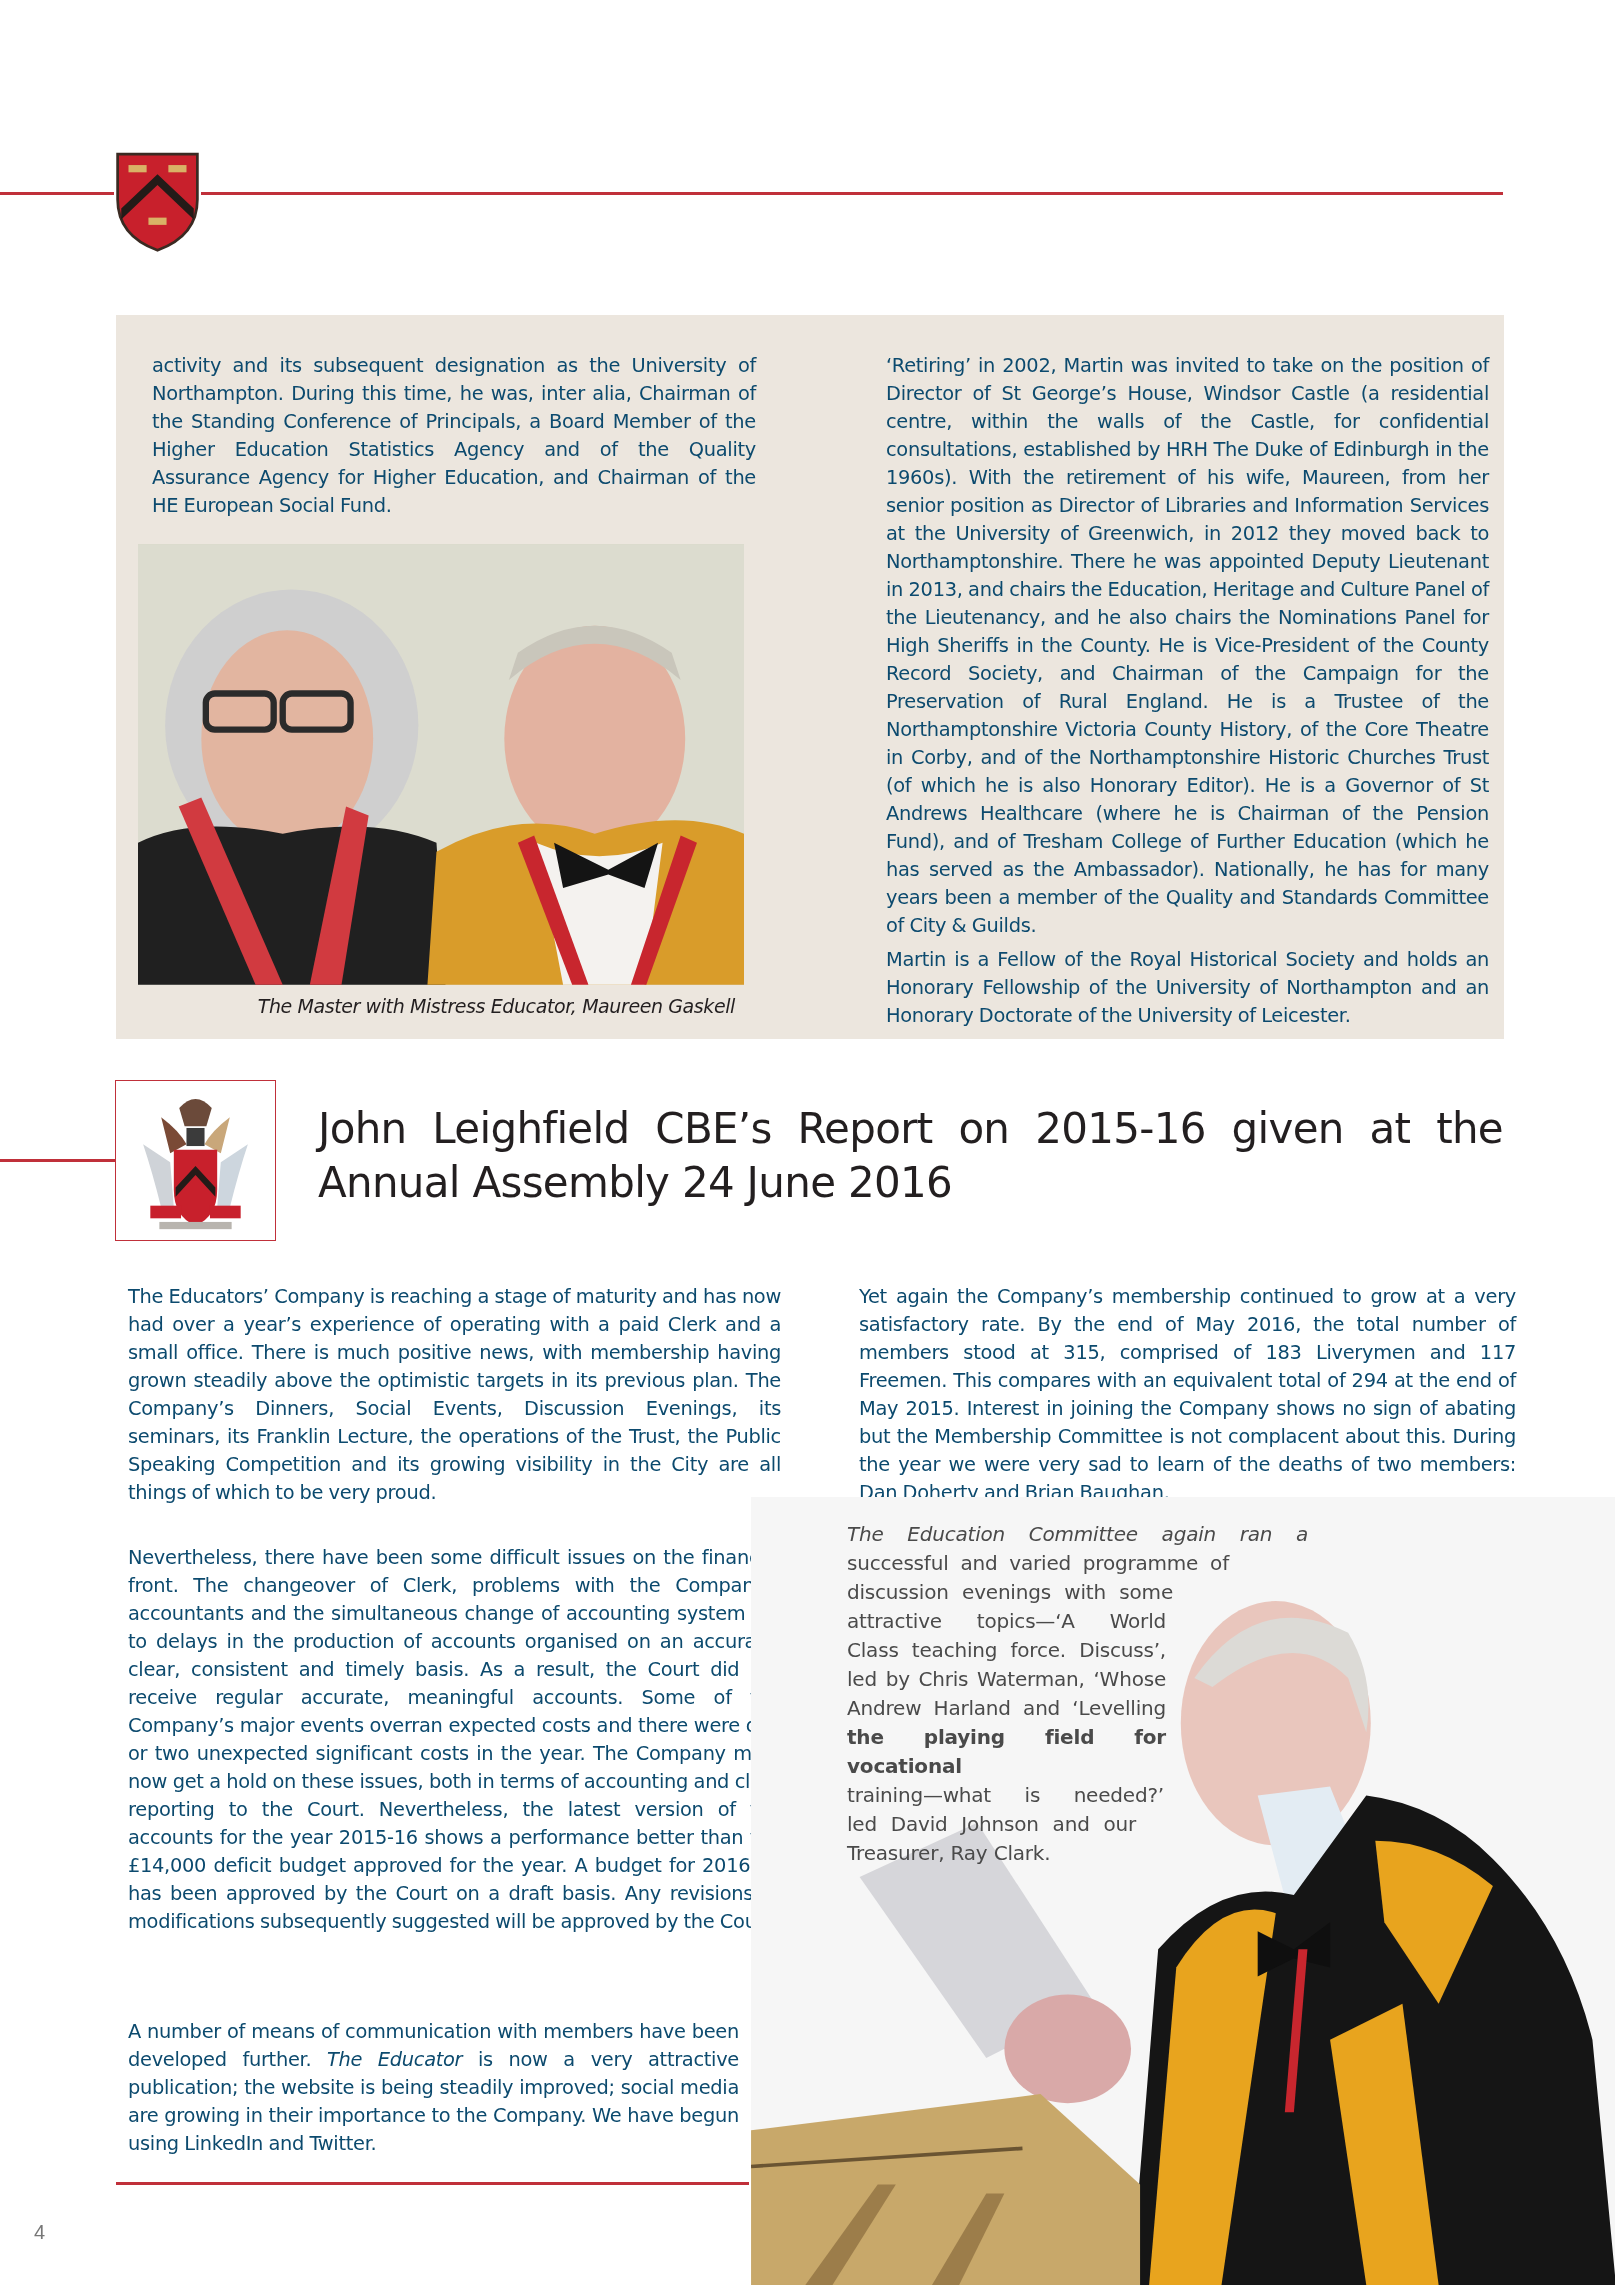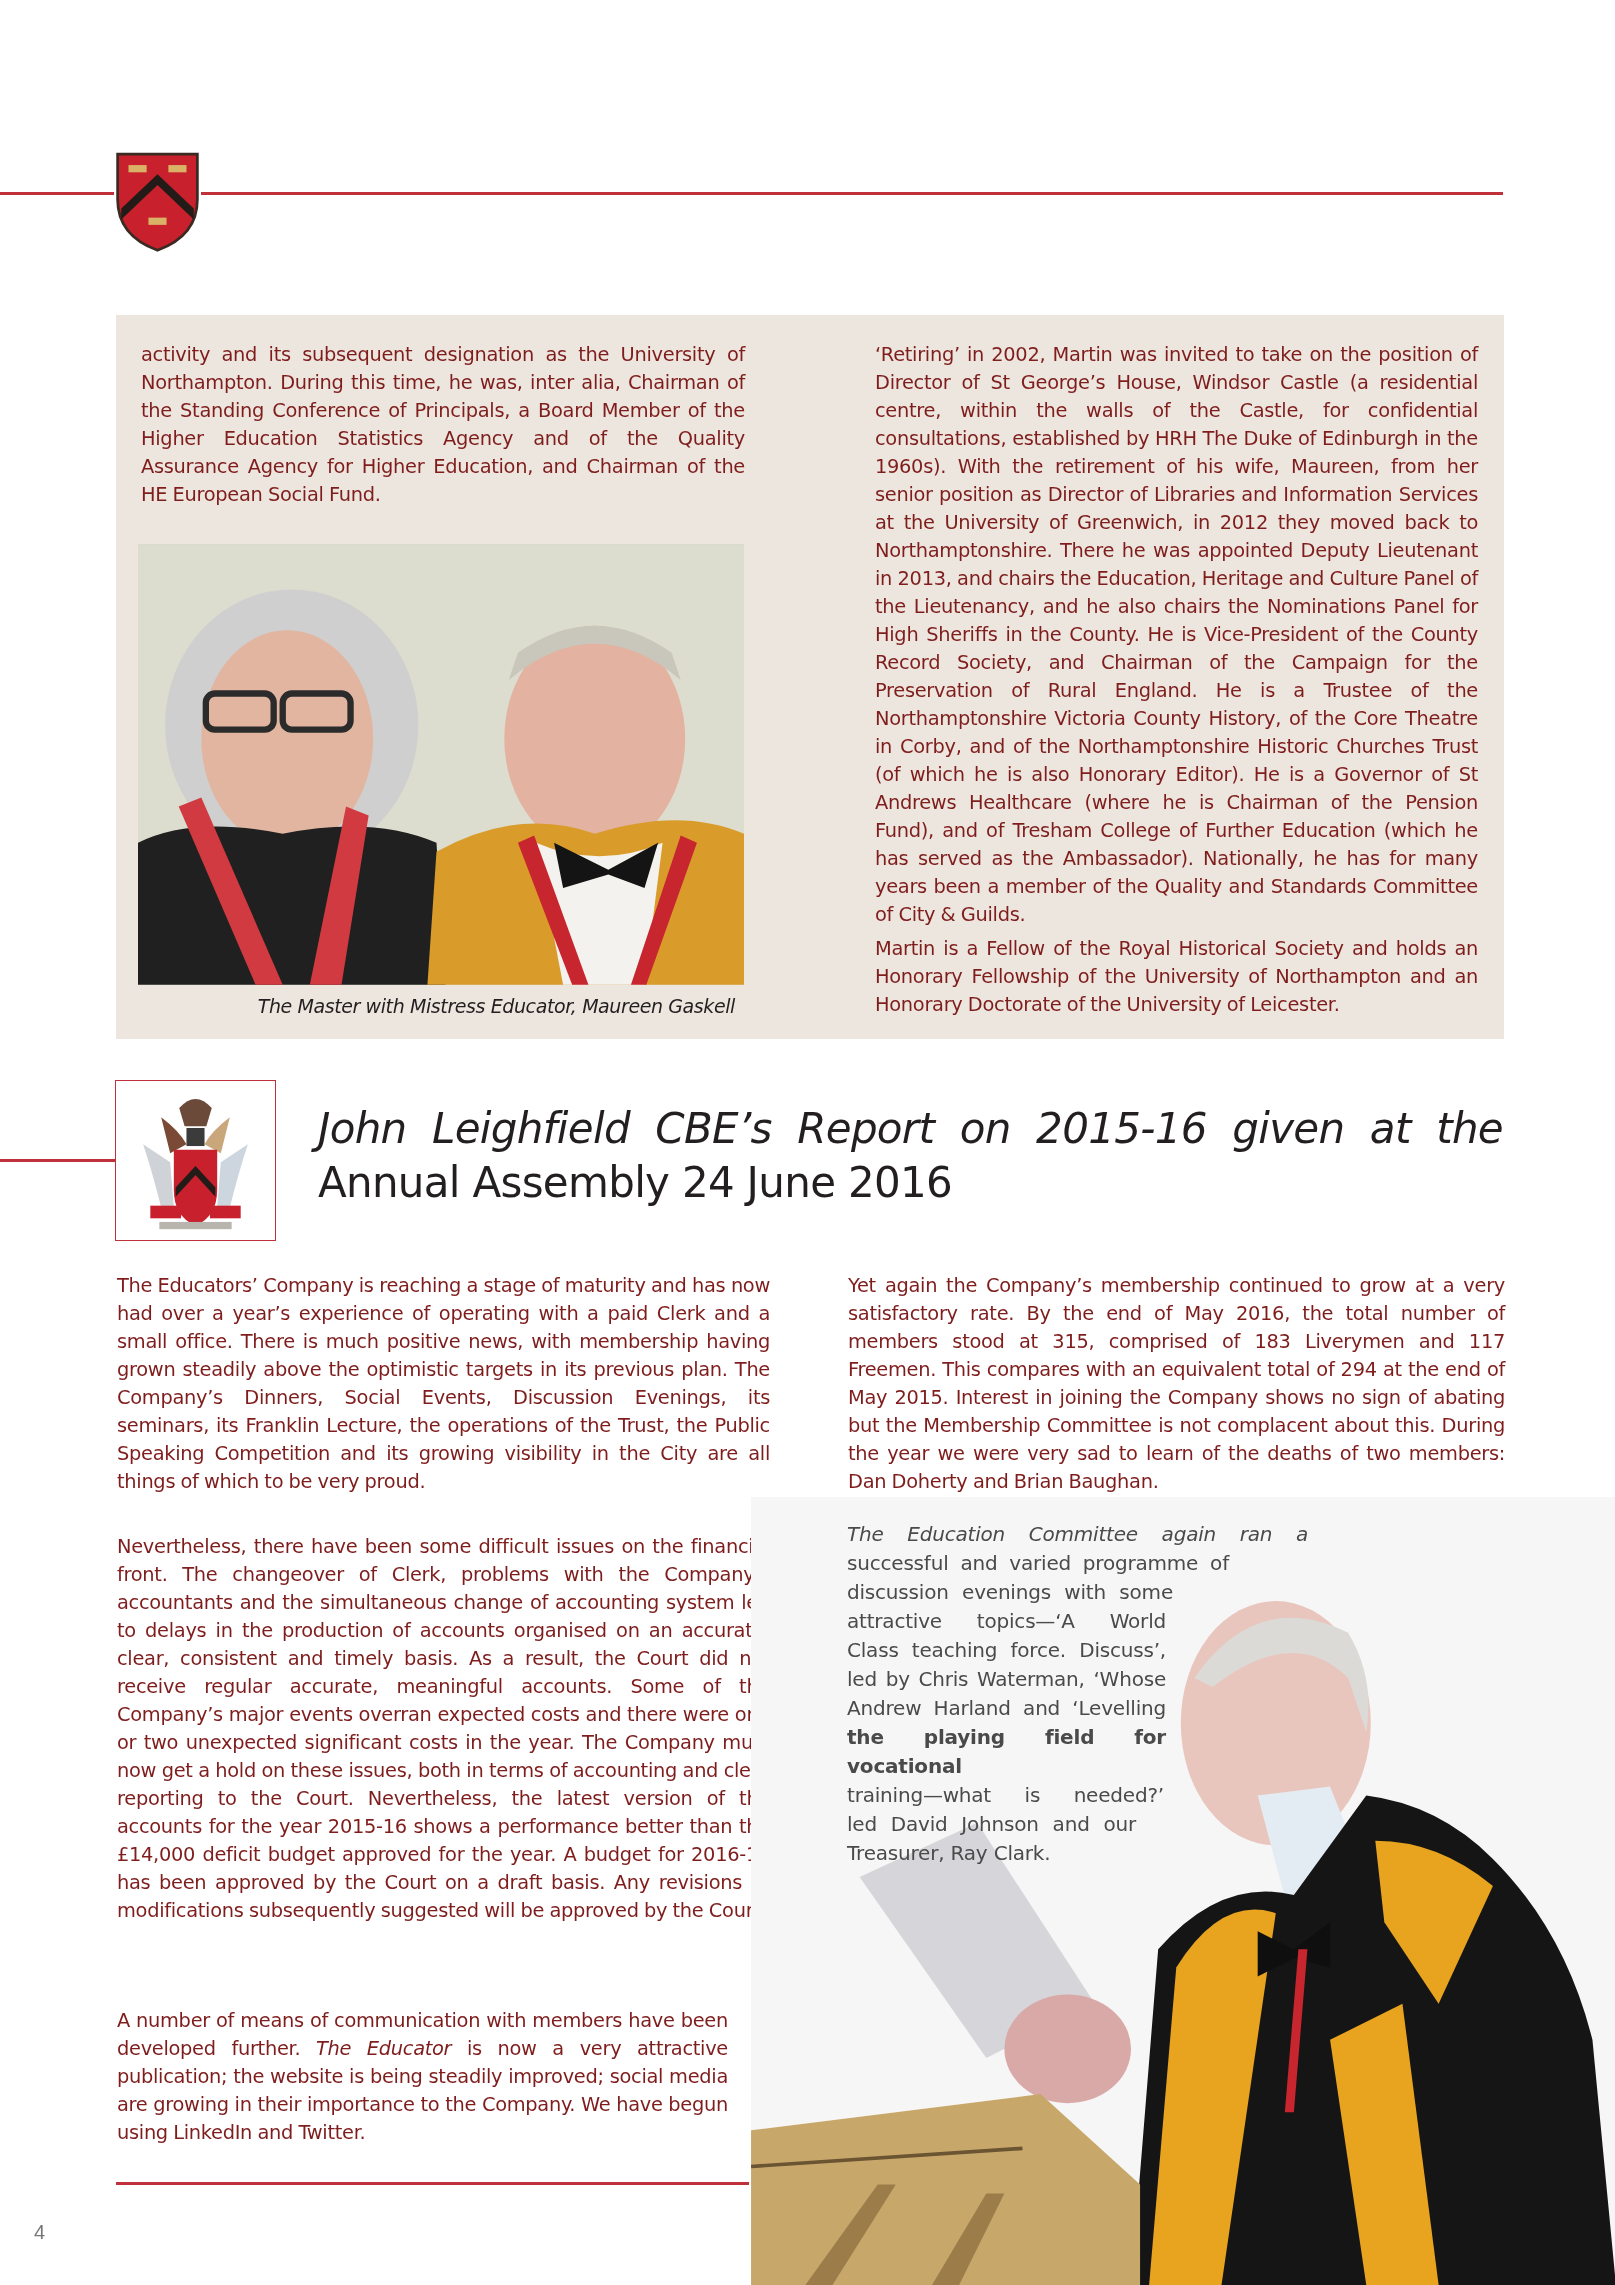--- a/index.html
+++ b/index.html
@@ -6,27 +6,27 @@
   body {
     width: 1616px; height: 2285px; position: relative; overflow: hidden;
     background: #ffffff; color: #231f20;
     font-family: "DejaVu Sans", sans-serif;
   }
   .rule { position: absolute; background: #c0303a; height: 2.7px; }
   .shield { position: absolute; }
   .beige-panel { position: absolute; left: 116px; top: 315px; width: 1388px; height: 724px; background: #ece6de; }
   .para {
     position: absolute; font-size: 19.4px; line-height: 28px; text-align: justify;
-    letter-spacing: -0.3px; word-spacing: -0.5px; margin: 1px; color: #7f1d1d;
+    letter-spacing: -0.3px; word-spacing: -0.5px; margin: 12px; color: #0c4a6e;
   }
   .photo1 { position: absolute; left: 138px; top: 544px; width: 606px; height: 441px; overflow: hidden; background: #d8d6c9; }
   .caption { position: absolute; left: 138px; top: 995px; width: 597px; text-align: right; font-style: italic; font-size: 19px; letter-spacing: -0.4px; }
   .crest-box { position: absolute; left: 115px; top: 1080px; width: 159px; height: 159px; border: 1.8px solid #c0303a; background: #fff; }
   .title { position: absolute; left: 318px; top: 1102px; width: 1185px; font-size: 42px; line-height: 54px; font-weight: normal; margin: 0; letter-spacing: -0.7px; color: #231f20; }
-  .title .line1 { display: block; text-align: justify; text-align-last: justify; font-style: italic; }
+  .title .line1 { display: block; text-align: justify; text-align-last: justify; }
   .photo2 { position: absolute; left: 751px; top: 1497px; width: 865px; height: 788px; background: #f6f6f6; overflow: hidden; }
   .edu-para { position: absolute; left: 847px; top: 1520px; width: 470px; font-size: 20px; line-height: 29px; color: #4a4a4a; letter-spacing: -0.2px; margin: 0; }
   .page-num { position: absolute; left: 34px; top: 2221px; font-size: 20px; color: #777; font-family: "Liberation Sans", sans-serif; }
   em { font-style: italic; }
 </style>
 </head>
 <body>
 
 <div class="rule" style="left:0; top:192px; width:1503px;"></div>
 <div class="shield" style="left:114px; top:145px; width:87px; height:109px; background:#fff;">

